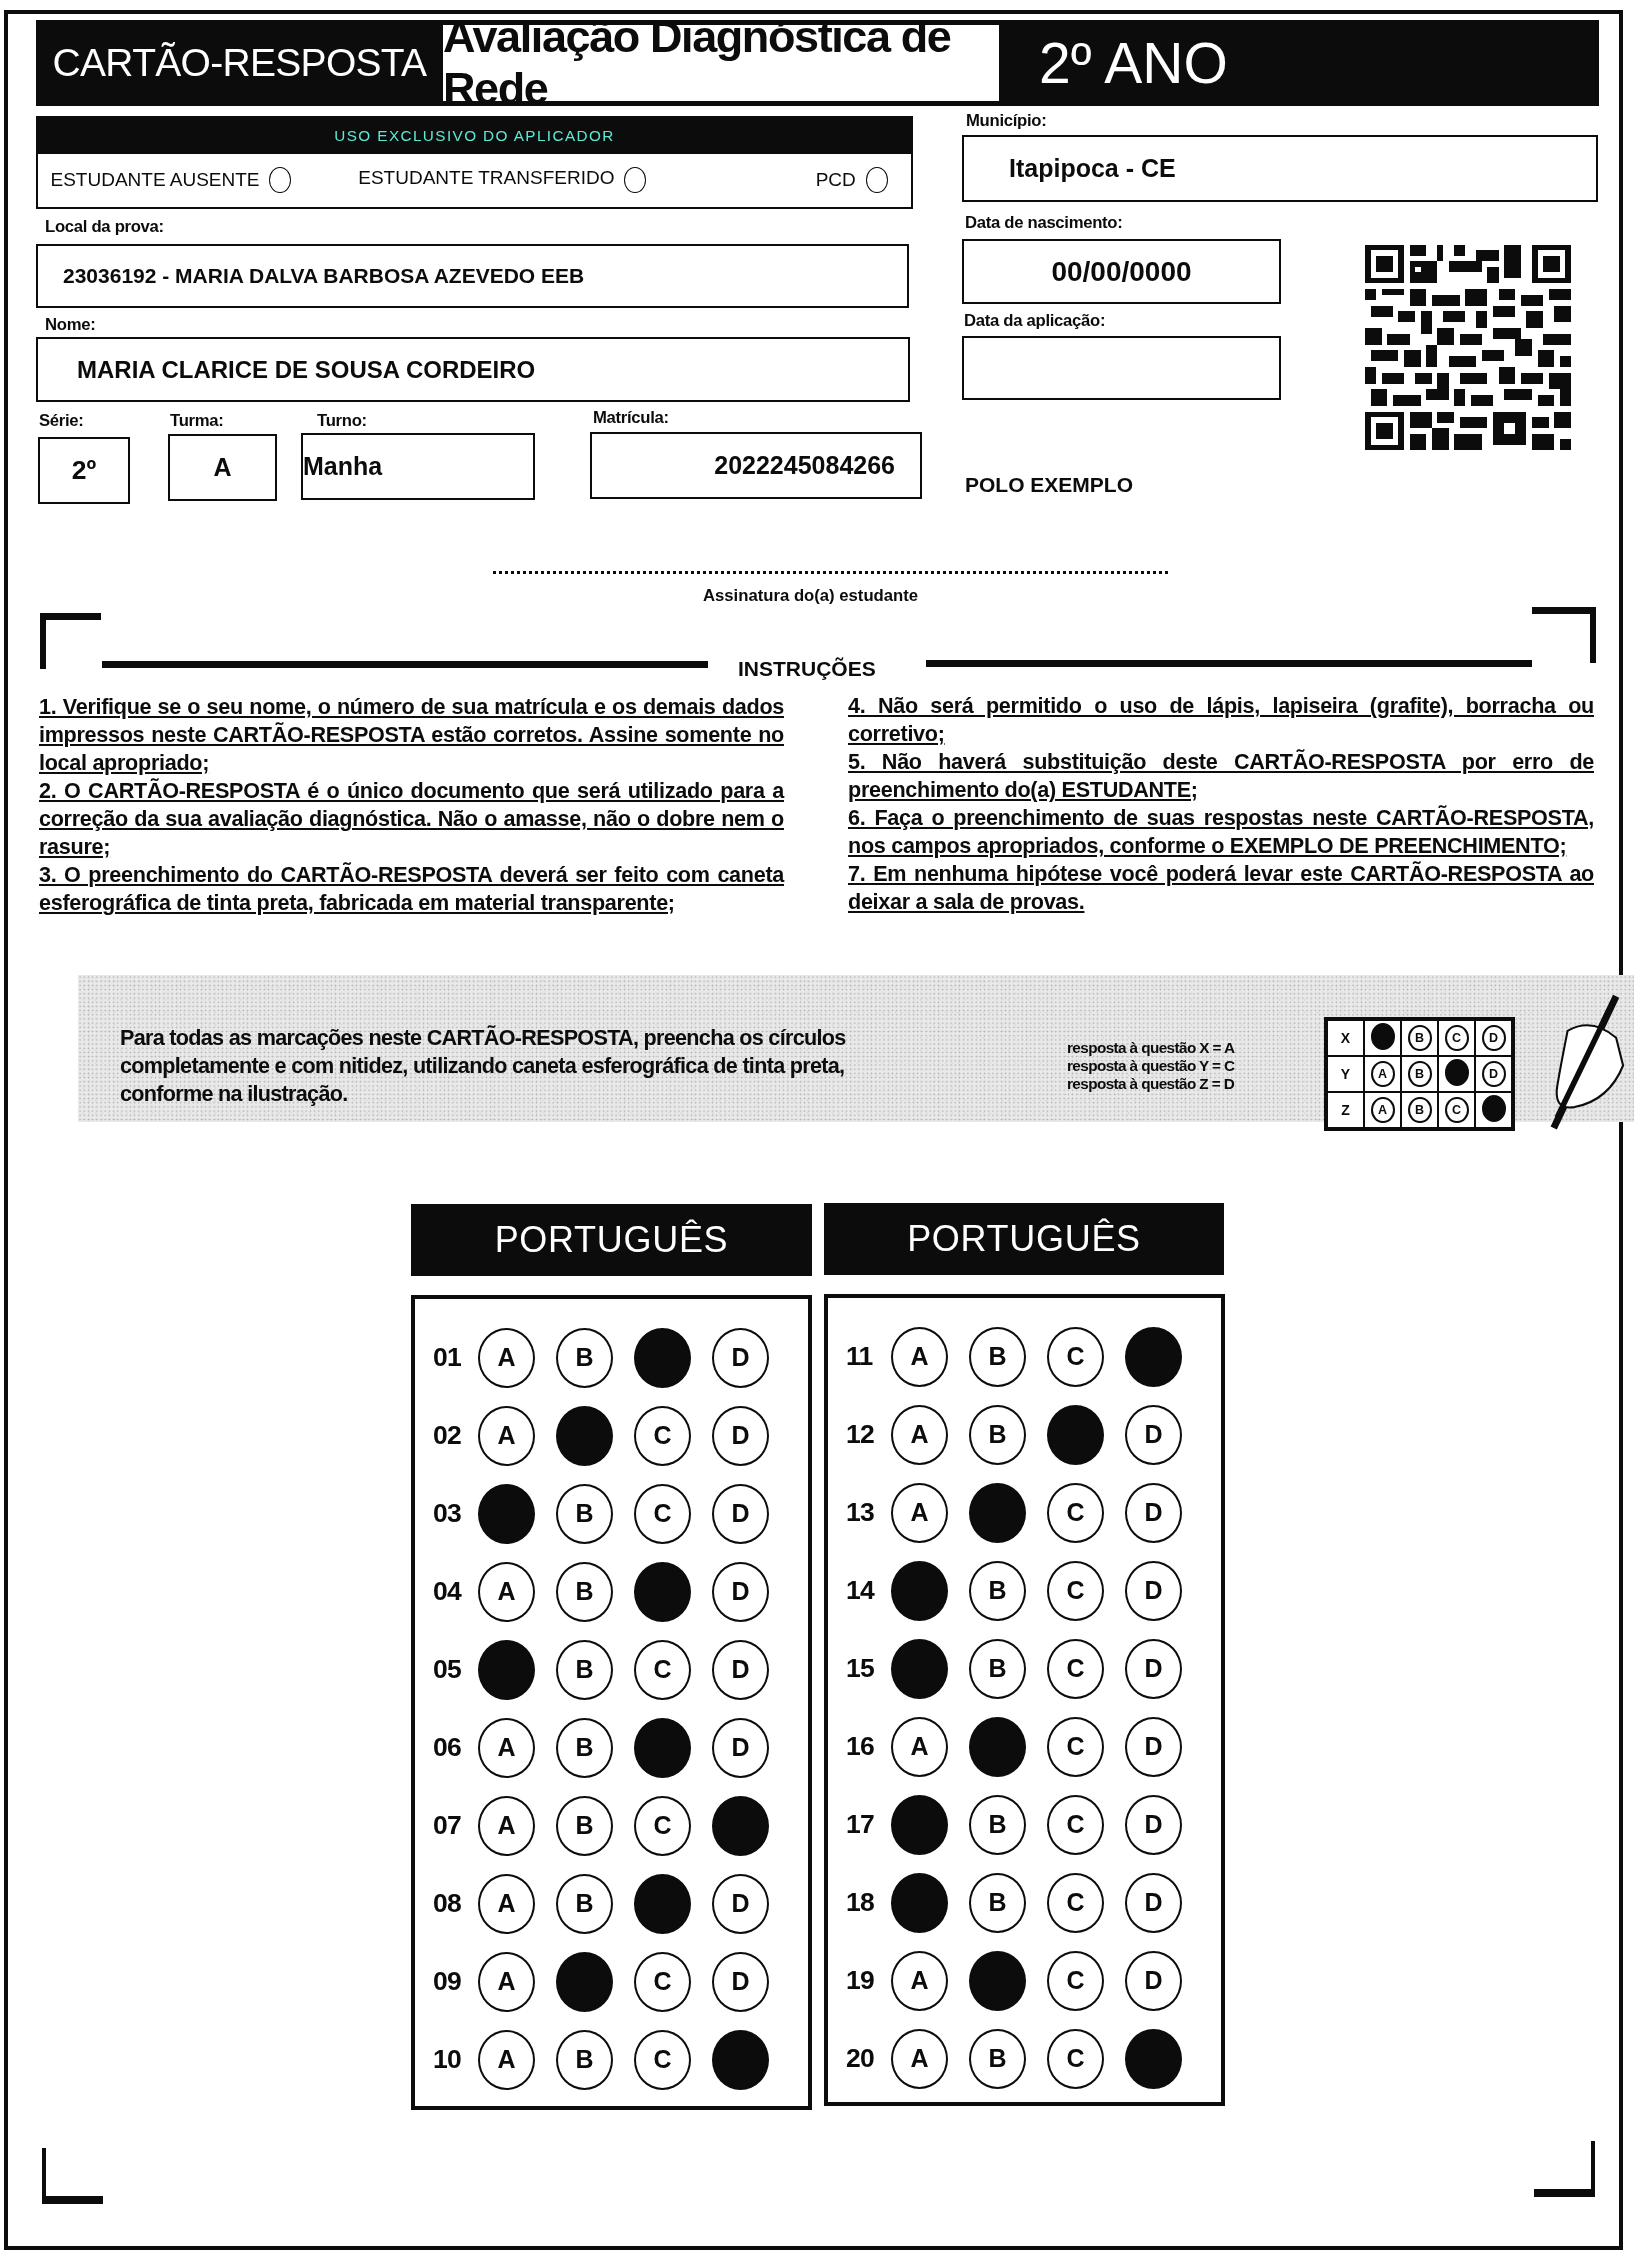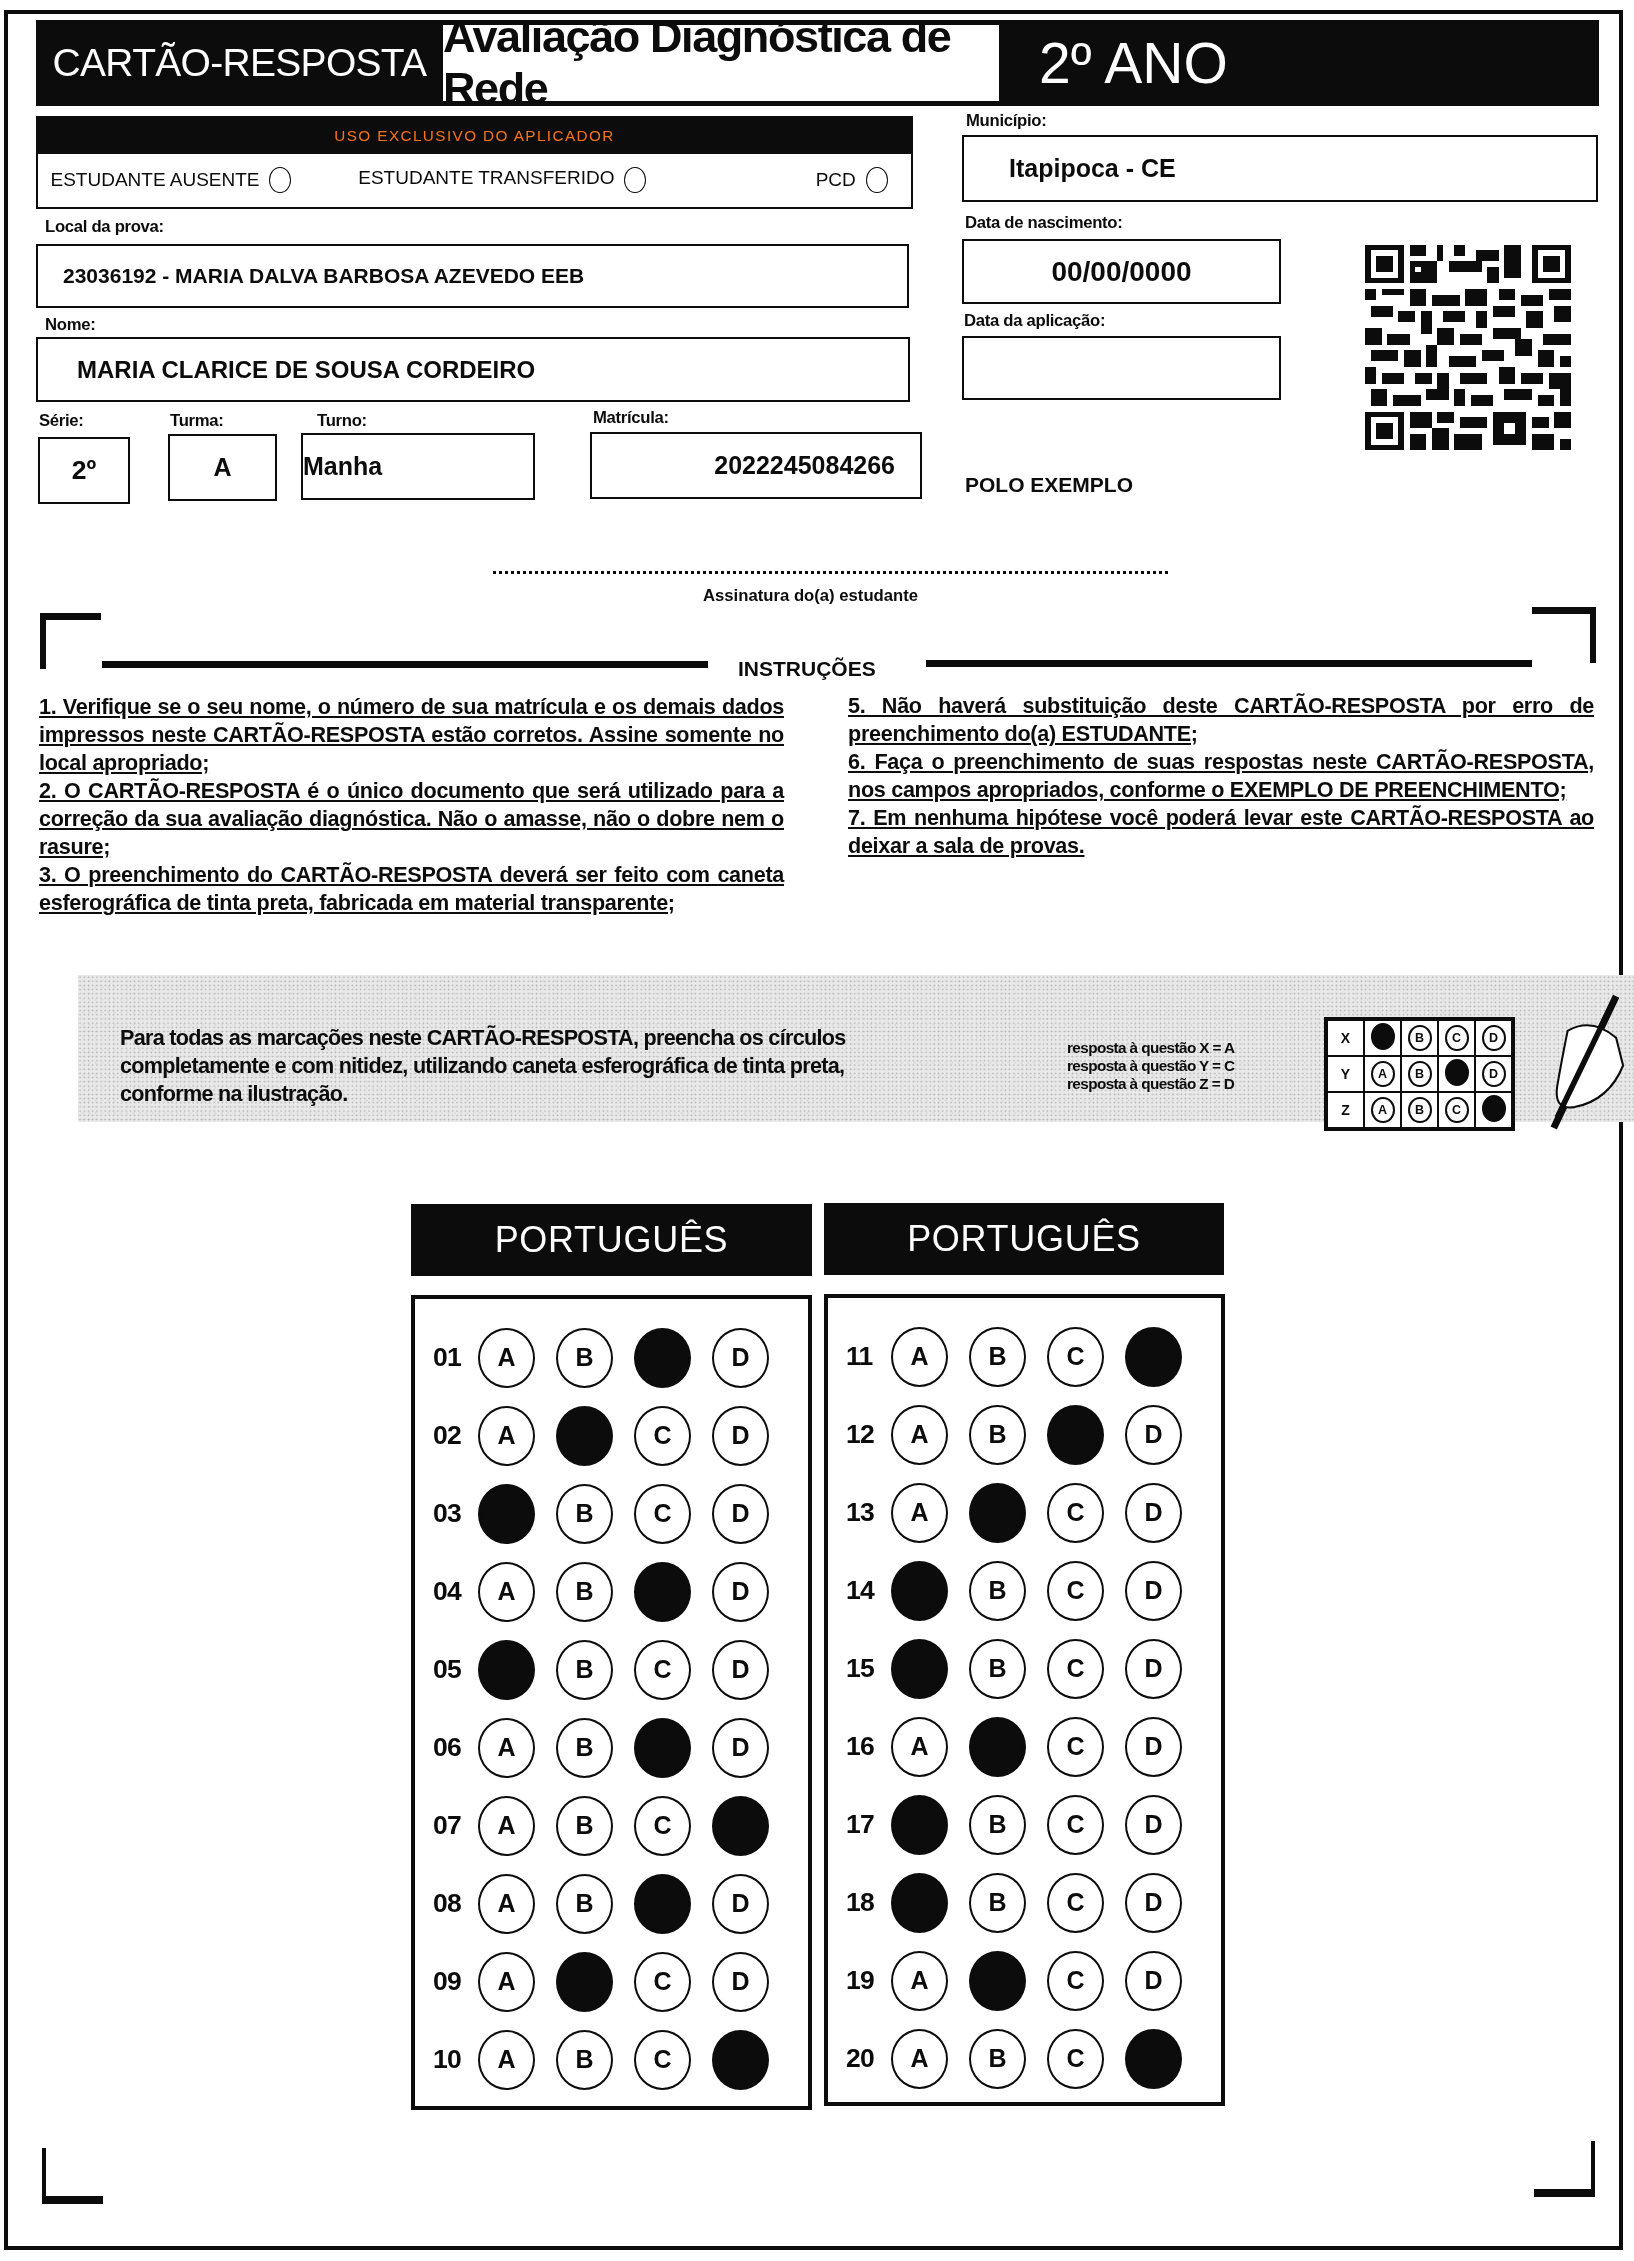--- a/index.html
+++ b/index.html
@@ -11,21 +11,21 @@
 
   
   .hdr1 { left:36px; top:19.5px; width:407px; height:86px; display:flex; align-items:center; justify-content:center; font-size:39px; letter-spacing:-0.7px; }
   .hdr2 { left:443px; top:19.5px; width:561px; height:86px; background:#fff; border:5.6px solid #0c0c0c; border-left:none; box-sizing:border-box; display:flex; align-items:center; justify-content:center; font-size:45px; font-weight:bold; letter-spacing:-1.4px; }
   .hdr3 { left:1004px; top:19.5px; width:595px; height:86px; display:flex; align-items:center; padding-left:35px; box-sizing:border-box; font-size:57px; }
 
   .lbl { font-size:16.7px; font-weight:bold; letter-spacing:-0.3px; }
   .box { border:2.8px solid #0c0c0c; box-sizing:border-box; background:#fff; display:flex; align-items:center; font-weight:bold; }
 
   .applicator { left:36px; top:116px; width:877px; height:93px; border:2.8px solid #0c0c0c; box-sizing:border-box; }
-  .applicator .bar { height:36px; background:#0c0c0c; color:#f97316; font-size:15.3px; display:flex; align-items:center; justify-content:center; letter-spacing:1.4px; }
+  .applicator .bar { height:36px; background:#0c0c0c; color:#5eead4; font-size:15.3px; display:flex; align-items:center; justify-content:center; letter-spacing:1.4px; }
   .applicator .row { display:flex; align-items:center; height:52px; font-size:19px; padding:0 12.5px; }
   .opt-circle { width:22px; height:26.5px; border:1.4px solid #0c0c0c; border-radius:50%; display:inline-block; margin-left:9.7px; box-sizing:border-box; }
 
   .qr { left:1365px; top:239px; width:206px; height:217px; }
 
   .sig-line { left:493px; top:571px; width:675px; border-top:3.5px dotted #0c0c0c; }
   .sig-lbl { left:703px; top:586px; font-size:16.7px; font-weight:bold; }
 
   .corner { position:absolute; background:#0c0c0c; }
 
@@ -218,20 +218,21 @@
 <div class="abs" style="left:102px;top:661px;width:606px;height:7px;background:#0c0c0c;"></div>
 <div class="abs" style="left:926px;top:660px;width:606px;height:7px;background:#0c0c0c;"></div>
 <div class="abs instr-title cond">INSTRUÇÕES</div>
 
 <div class="abs instr-col cond" style="left:39px;top:693px;width:745px;">
   <div>1. Verifique se o seu nome, o número de sua matrícula e os demais dados impressos neste CARTÃO-RESPOSTA estão corretos. Assine somente no local apropriado;</div>
   <div>2. O CARTÃO-RESPOSTA é o único documento que será utilizado para a correção da sua avaliação diagnóstica. Não o amasse, não o dobre nem o rasure;</div>
   <div>3. O preenchimento do CARTÃO-RESPOSTA deverá ser feito com caneta esferográfica de tinta preta, fabricada em material transparente;</div>
 </div>
 <div class="abs instr-col cond" style="left:848px;top:692px;width:746px;">
+  <div>4. Não será permitido o uso de lápis, lapiseira (grafite), borracha ou corretivo;</div>
   <div>5. Não haverá substituição deste CARTÃO-RESPOSTA por erro de preenchimento do(a) ESTUDANTE;</div>
   <div>6. Faça o preenchimento de suas respostas neste CARTÃO-RESPOSTA, nos campos apropriados, conforme o EXEMPLO DE PREENCHIMENTO;</div>
   <div>7. Em nenhuma hipótese você poderá levar este CARTÃO-RESPOSTA ao deixar a sala de provas.</div>
 </div>
 
 <div class="abs example">
   <div class="abs ex-text cond">Para todas as marcações neste CARTÃO-RESPOSTA, preencha os círculos completamente e com nitidez, utilizando caneta esferográfica de tinta preta, conforme na ilustração.</div>
   <div class="abs ex-legend cond">
     <div>resposta à questão X = A</div>
     <div>resposta à questão Y = C</div>

